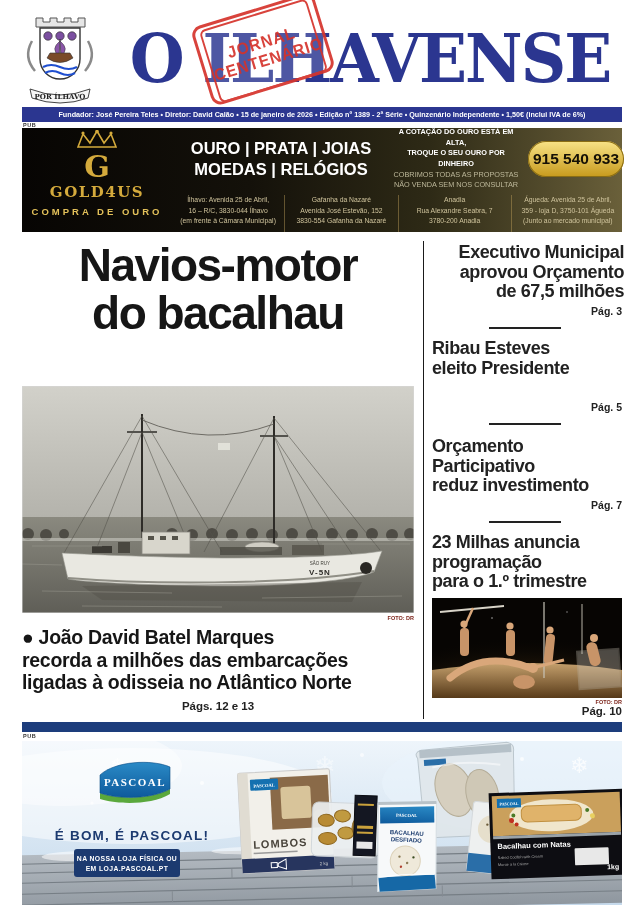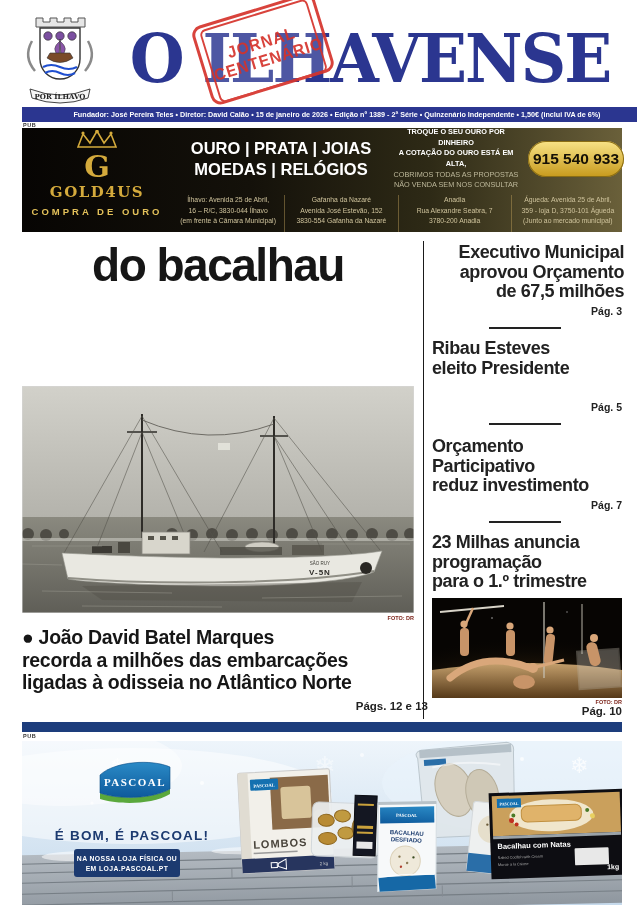--- a/index.html
+++ b/index.html
@@ -13,21 +13,21 @@
          font-size:63px;color:#2b3690;letter-spacing:-2px;transform:scaleY(1.06);}
   .stamp{position:absolute;left:199px;top:8px;width:118px;height:72px;
          transform:rotate(-17deg);z-index:5;border:3px solid #d6352e;border-radius:10px;
          padding:2px;background:rgba(255,255,255,0.18);opacity:.93;}
   .stamp-inner{border:2px solid #d6352e;border-radius:6px;height:100%;
          display:flex;flex-direction:column;justify-content:center;text-align:center;
          color:#d6352e;font-weight:bold;font-size:16.5px;line-height:1.12;
          letter-spacing:1px;transform:scaleX(.95);}
   .info-bar{position:absolute;left:22px;top:107px;width:600px;height:15px;line-height:15px;
          background:#2b3690;color:#fff;font-weight:bold;font-size:7.2px;text-align:center;
-         white-space:nowrap;overflow:hidden;padding-left:15px;}
+         white-space:nowrap;overflow:hidden;}
   .pub-label{position:absolute;font-size:5.5px;font-weight:bold;color:#333;letter-spacing:.5px;}
   .pub1{left:23px;top:122px;}
   .pub2{left:23px;top:733px;}
 
   
   .gold-ad{position:absolute;left:22px;top:128px;width:600px;height:104px;display:flex;
          background:linear-gradient(90deg,#070503 0%,#14110a 38%,#2e2a16 68%,#6a603a 100%);}
   .gold-left{width:150px;text-align:center;padding-top:2px;flex-shrink:0;}
   .gold-g{font-family:"DejaVu Serif",serif;font-size:30px;line-height:30px;color:#d4aa3c;font-weight:bold;}
   .gold-brand{font-family:"DejaVu Serif",serif;font-size:15px;font-weight:bold;color:#d4aa3c;
@@ -50,21 +50,21 @@
   
   .col-divider{position:absolute;left:423px;top:241px;width:1px;height:478px;background:#1a1a1a;}
   .headline{position:absolute;left:18px;top:241px;width:400px;margin:0;text-align:center;
          font-size:46px;line-height:48px;font-weight:800;letter-spacing:-1.5px;color:#161616;}
   .ship-photo{position:absolute;left:22px;top:386px;width:392px;height:227px;}
   .credit{position:absolute;font-size:5.5px;font-weight:bold;color:#7c241a;text-align:right;}
   .credit-main{left:22px;top:615px;width:392px;}
   .standfirst{position:absolute;left:22px;top:626px;width:398px;font-size:19.5px;
          line-height:22.5px;font-weight:bold;color:#161616;letter-spacing:-0.3px;}
   .pageref{position:absolute;font-size:11.5px;font-weight:bold;color:#222;text-align:right;}
-  .pageref-main{left:36px;top:700px;width:392px;}
+  .pageref-main{left:22px;top:700px;width:392px;text-align:center;}
 
   
   .sb-title{position:absolute;left:432px;width:192px;font-size:18px;line-height:19.5px;
          font-weight:bold;color:#222;letter-spacing:-0.4px;}
   .sb-page{position:absolute;left:432px;width:190px;text-align:right;font-size:10.5px;
          font-weight:bold;color:#222;}
   .sb-divider{position:absolute;left:489px;width:72px;height:2px;background:#222;}
   .t1{top:243px;text-align:right;} .p1{top:305px;} .d1{top:327px;}
   .t2{top:339px;} .p2{top:401px;} .d2{top:423px;}
   .t3{top:437px;} .p3{top:499px;} .d3{top:521px;}
@@ -124,22 +124,22 @@
       <div class="gold-brand">GOLD4US</div>
       <div class="gold-tag">COMPRA DE OURO</div>
     </div>
     <div class="gold-main">
       <div class="gold-toprow">
         <div class="gold-products">
           <div>OURO | PRATA | JOIAS</div>
           <div>MOEDAS | RELÓGIOS</div>
         </div>
         <div class="gold-pitch">
+          <div class="gp-bold">A COTAÇÃO DO OURO ESTÁ EM ALTA,</div>
           <div class="gp-bold">TROQUE O SEU OURO POR DINHEIRO</div>
-          <div class="gp-bold">A COTAÇÃO DO OURO ESTÁ EM ALTA,</div>
           <div class="gp-light">COBRIMOS TODAS AS PROPOSTAS</div>
           <div class="gp-light">NÃO VENDA SEM NOS CONSULTAR</div>
         </div>
         <div class="gold-phone">915 540 933</div>
       </div>
       <div class="gold-bottomrow">
         <div class="gold-loc">
           <div>Ílhavo: Avenida 25 de Abril,</div>
           <div>16 – R/C, 3830-044 Ílhavo</div>
           <div>(em frente à Câmara Municipal)</div>
@@ -159,20 +159,21 @@
           <div>359 - loja D, 3750-101 Águeda</div>
           <div>(Junto ao mercado municipal)</div>
         </div>
       </div>
     </div>
   </div>
 
   <div class="col-divider"></div>
 
   <h1 class="headline">
+    <span style="display:block">Navios-motor</span>
     <span style="display:block">do bacalhau</span>
   </h1>
 
   <svg class="ship-photo" viewBox="0 0 392 227" preserveAspectRatio="none">
     <defs>
       <linearGradient id="sky" x1="0" y1="0" x2="0" y2="1">
         <stop offset="0" stop-color="#d2d1ca"></stop>
           <stop offset="1" stop-color="#b4b3ac"></stop>
       </linearGradient>
       <linearGradient id="sea" x1="0" y1="0" x2="0" y2="1">

